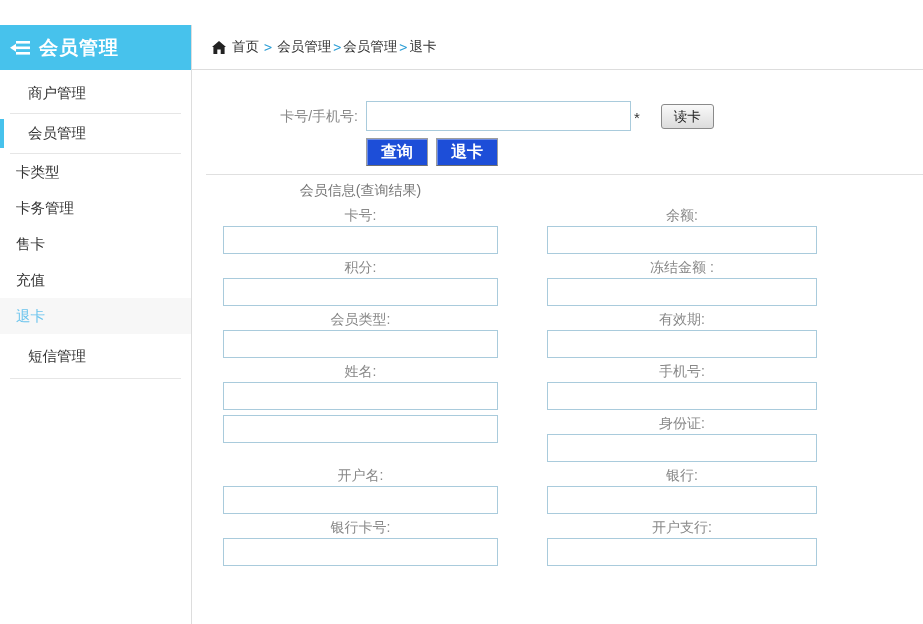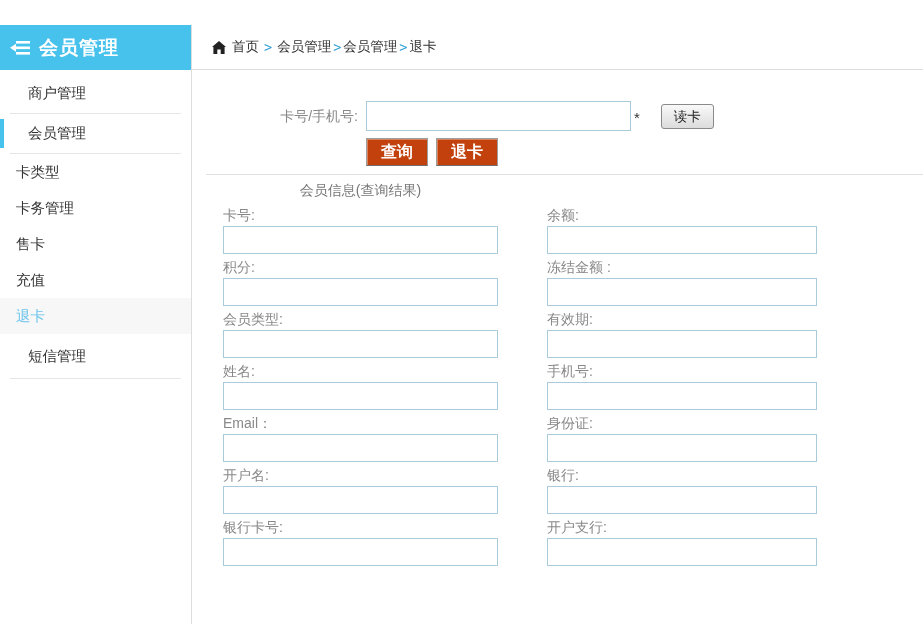--- a/index.html
+++ b/index.html
@@ -37,32 +37,32 @@
   .query-row { display:flex; align-items:flex-start; }
   .query-label { width:166px; text-align:right; color:#888; font-size:14px;
                  margin-right:8px; line-height:30px; }
   .query-input { width:265px; height:30px; border:1px solid #a9cbdc; outline:none;
                  padding:0 6px; font-size:14px; }
   .required-mark { color:#333; font-size:15px; margin:8px 2px 0 3px; }
   .read-card-btn { height:25px; margin-top:3px; margin-left:19px; padding:0 12px;
                  font-size:13.5px; color:#222; border:1px solid #8a8a8a; border-radius:3px;
                  background:linear-gradient(#f9f9f9,#dcdcdc); cursor:pointer; }
   .action-row { margin:7px 0 0 174px; display:flex; }
-  .blue-btn { background:#c2410c; color:#fff; font-weight:bold; font-size:16px;
+  .blue-btn { background:#1d4ed8; color:#fff; font-weight:bold; font-size:16px;
               border:1px solid #9e9e9e; border-bottom-color:#6f6f6f; padding:2px 14px;
               height:28px; margin-right:8px; cursor:pointer;
               box-shadow:inset 1px 1px 0 rgba(255,255,255,.35); }
   .section-divider { border-top:1px solid #e0e0e0; margin:8px 0 0 14px; }
   .section-title { width:275px; margin-left:31px; text-align:center; color:#777;
                    font-size:14px; padding-top:7px; }
 
   .grid { display:grid; grid-template-columns:275px 270px; column-gap:49px;
           margin-left:31px; padding-top:4px; }
   .cell { padding-top:3px; }
-  .field-label { color:#888; font-size:14px; height:19px; }
+  .field-label { text-align:center; color:#888; font-size:14px; height:19px; }
   .field-input { width:100%; height:28px; border:1px solid #a9cbdc; outline:none;
                  padding:0 6px; font-size:14px; margin-bottom:2px; }
 </style>
 </head>
 <body>
 
 <div class="top-gap"></div>
 
 <div class="page">
   <aside class="sidebar">
@@ -150,21 +150,20 @@
         </div>
         <div class="cell">
           <div class="field-label">姓名:</div>
           <input class="field-input" type="text" value="" style="">
         </div>
         <div class="cell">
           <div class="field-label">手机号:</div>
           <input class="field-input" type="text" value="" style="">
         </div>
         <div class="cell">
-          <div class="field-label">Email：</div>
           <input class="field-input" type="text" value="" style="">
         </div>
         <div class="cell">
           <div class="field-label">身份证:</div>
           <input class="field-input" type="text" value="" style="">
         </div>
         <div class="cell">
           <div class="field-label">开户名:</div>
           <input class="field-input" type="text" value="" style="">
         </div>

